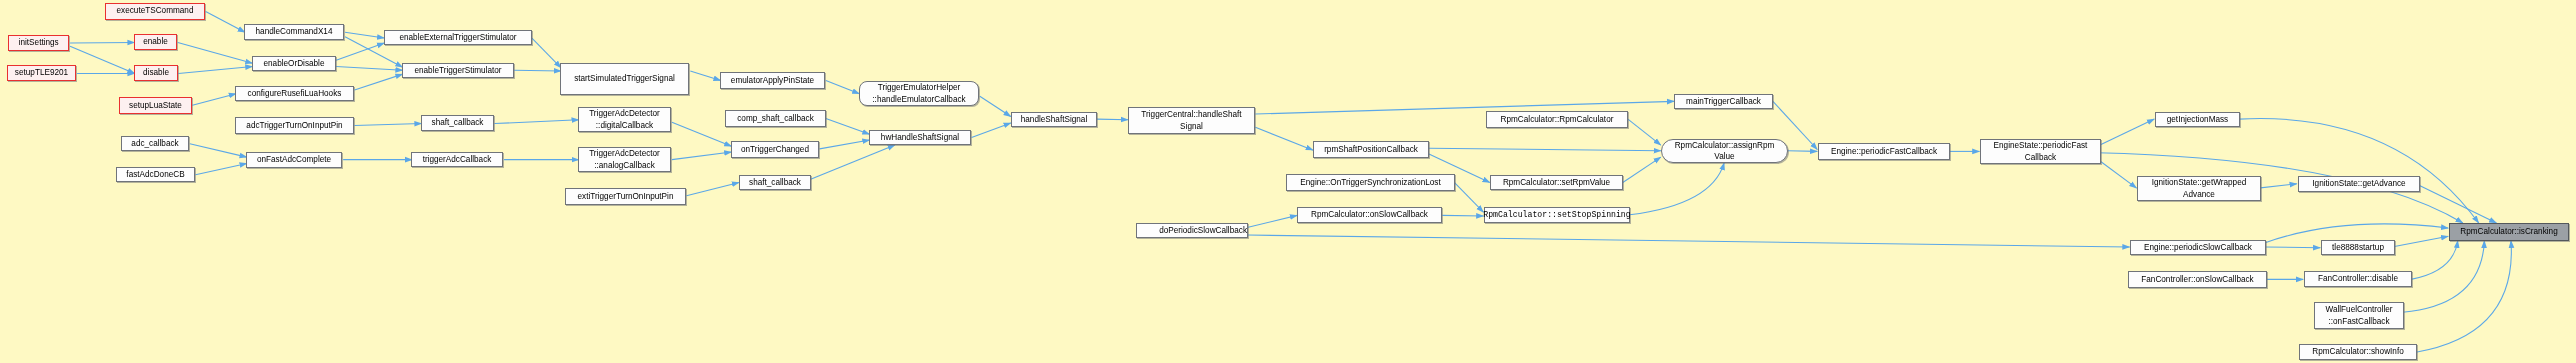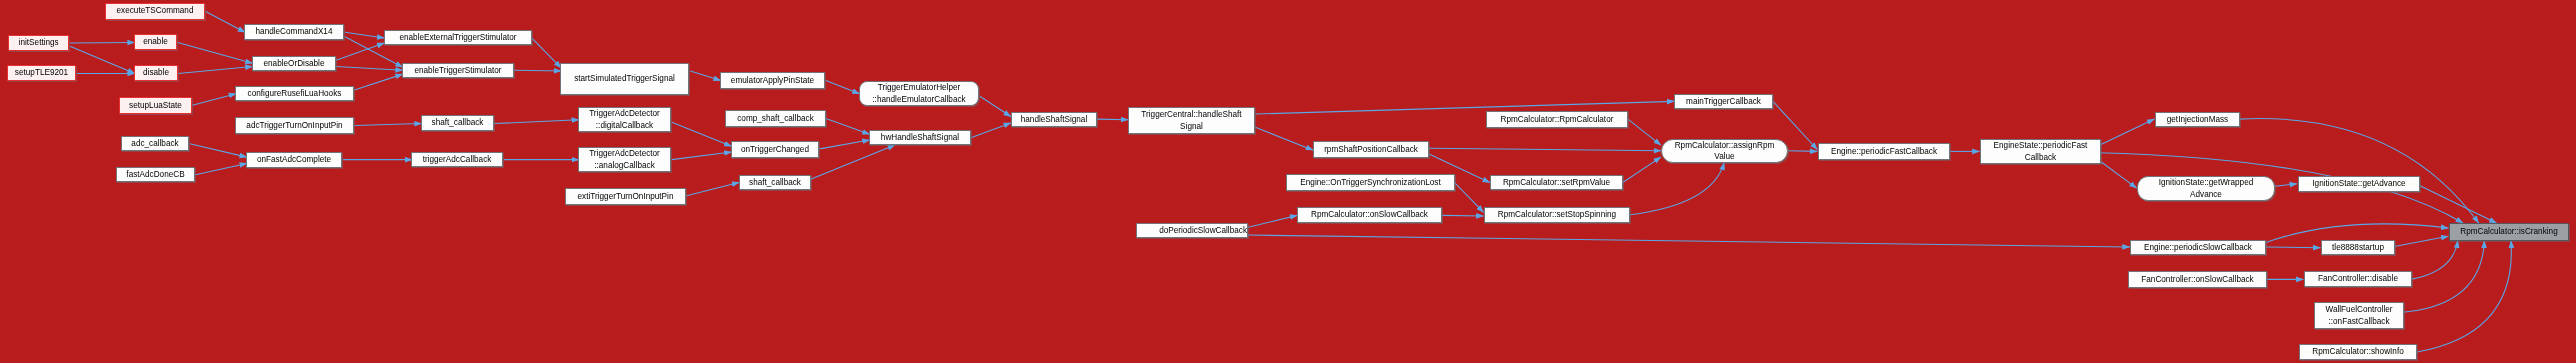--- a/index.html
+++ b/index.html
@@ -1,16 +1,16 @@
 <!DOCTYPE html>
 <html style="font-size:10px"><head>
 <meta charset="utf-8">
 <style>
   html,body{margin:0;padding:0;background:#000;}
-  #canvas{position:relative;width:2576px;height:363px;background:#b91c1c;overflow:hidden;
+  #canvas{position:relative;width:2576px;height:363px;background:#fef9c3;overflow:hidden;
           font-family:"Liberation Sans",sans-serif;}
   #edges{position:absolute;left:0;top:0;width:2576px;height:363px;}
   .edge{fill:none;stroke-width:1.7px;}
   .node{position:absolute;display:flex;align-items:center;justify-content:center;
         text-align:center;white-space:pre-line;box-sizing:border-box;
         font-size:8.2px;line-height:1.35;color:#000;background:#fdfdfd;
         border:0.6px solid #70747a;box-shadow:1px 1px 0 rgba(105,110,115,.5);
         padding:0 1.9px;cursor:pointer;}
   .node.entry{background:#fdf0f0;border:1px solid #e93030;}
   .node.focus{background:#9ba0a5;border:0.9px solid #54585c;cursor:default;}
@@ -120,29 +120,29 @@
       <div class="node" style="left: 869px; top: 130px; width: 102px; height: 15px;">hwHandleShaftSignal</div>
       <div class="node" style="left: 1011px; top: 112px; width: 86px; height: 15px;">handleShaftSignal</div>
       <div class="node" style="left: 1128px; top: 107px; width: 127px; height: 27px;">TriggerCentral::handleShaft
 Signal</div>
       <div class="node" style="left: 1136px; top: 223px; width: 112px; height: 15px; padding-left: 24px;">doPeriodicSlowCallback</div>
       <div class="node" style="left: 1313px; top: 141px; width: 116px; height: 17px;">rpmShaftPositionCallback</div>
       <div class="node" style="left: 1286px; top: 174px; width: 169px; height: 16.5px;">Engine::OnTriggerSynchronizationLost</div>
       <div class="node" style="left: 1297px; top: 207px; width: 145px; height: 16px;">RpmCalculator::onSlowCallback</div>
       <div class="node" style="left: 1486px; top: 111px; width: 142px; height: 16.5px;">RpmCalculator::RpmCalculator</div>
       <div class="node" style="left: 1490px; top: 175px; width: 133px; height: 15px;">RpmCalculator::setRpmValue</div>
-      <div class="node" style="left: 1484px; top: 207px; width: 146px; height: 16px;">RpmCalculator::setStopSpinning</div>
+      <div class="node" style="left: 1484px; top: 207px; width: 146px; height: 16px; font-family: Liberation Mono, monospace;">RpmCalculator::setStopSpinning</div>
       <div class="node" style="left: 1674px; top: 94px; width: 99px; height: 15px;">mainTriggerCallback</div>
       <div class="node" style="left: 1661px; top: 139px; width: 127px; height: 24px; border-radius: 12px;">RpmCalculator::assignRpm
 Value</div>
       <div class="node" style="left: 1818px; top: 143px; width: 132px; height: 16.5px;">Engine::periodicFastCallback</div>
       <div class="node" style="left: 1980px; top: 139px; width: 121px; height: 25px;">EngineState::periodicFast
 Callback</div>
       <div class="node" style="left: 2155px; top: 112px; width: 85px; height: 15px;">getInjectionMass</div>
-      <div class="node" style="left: 2137px; top: 176px; width: 138px; height: 25px; border-radius: 11px;">IgnitionState::getWrapped
+      <div class="node" style="left: 2137px; top: 176px; width: 124px; height: 25px;">IgnitionState::getWrapped
 Advance</div>
       <div class="node" style="left: 2298px; top: 176px; width: 122px; height: 16px;">IgnitionState::getAdvance</div>
       <div class="node" style="left: 2130px; top: 240px; width: 136px; height: 15px;">Engine::periodicSlowCallback</div>
       <div class="node" style="left: 2128px; top: 271px; width: 139px; height: 16.5px;">FanController::onSlowCallback</div>
       <div class="node" style="left: 2321px; top: 240px; width: 74px; height: 15px;">tle8888startup</div>
       <div class="node" style="left: 2304px; top: 271px; width: 108px; height: 16px;">FanController::disable</div>
       <div class="node" style="left: 2314px; top: 302px; width: 90px; height: 27px;">WallFuelController
 ::onFastCallback</div>
       <div class="node" style="left: 2299px; top: 344px; width: 118px; height: 16px;">RpmCalculator::showInfo</div>
       <div class="node focus" style="left: 2449px; top: 223px; width: 120px; height: 18px;">RpmCalculator::isCranking</div>

